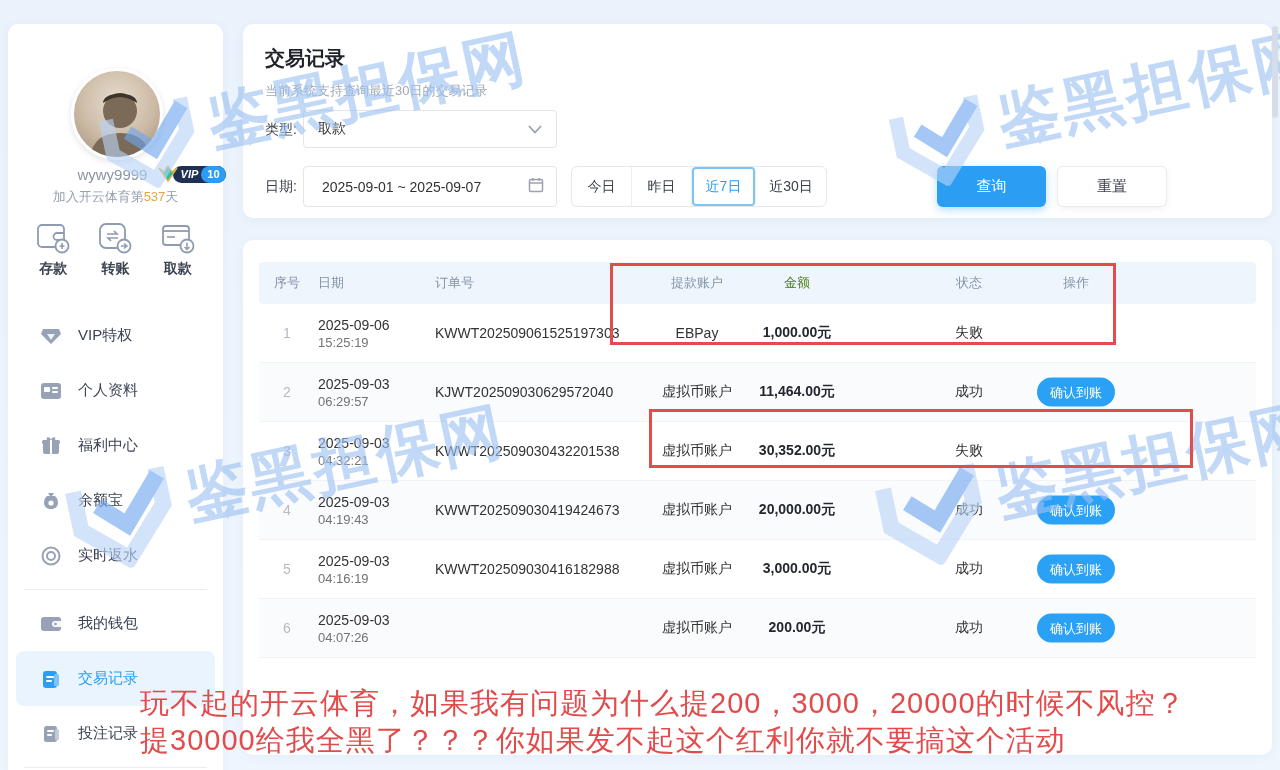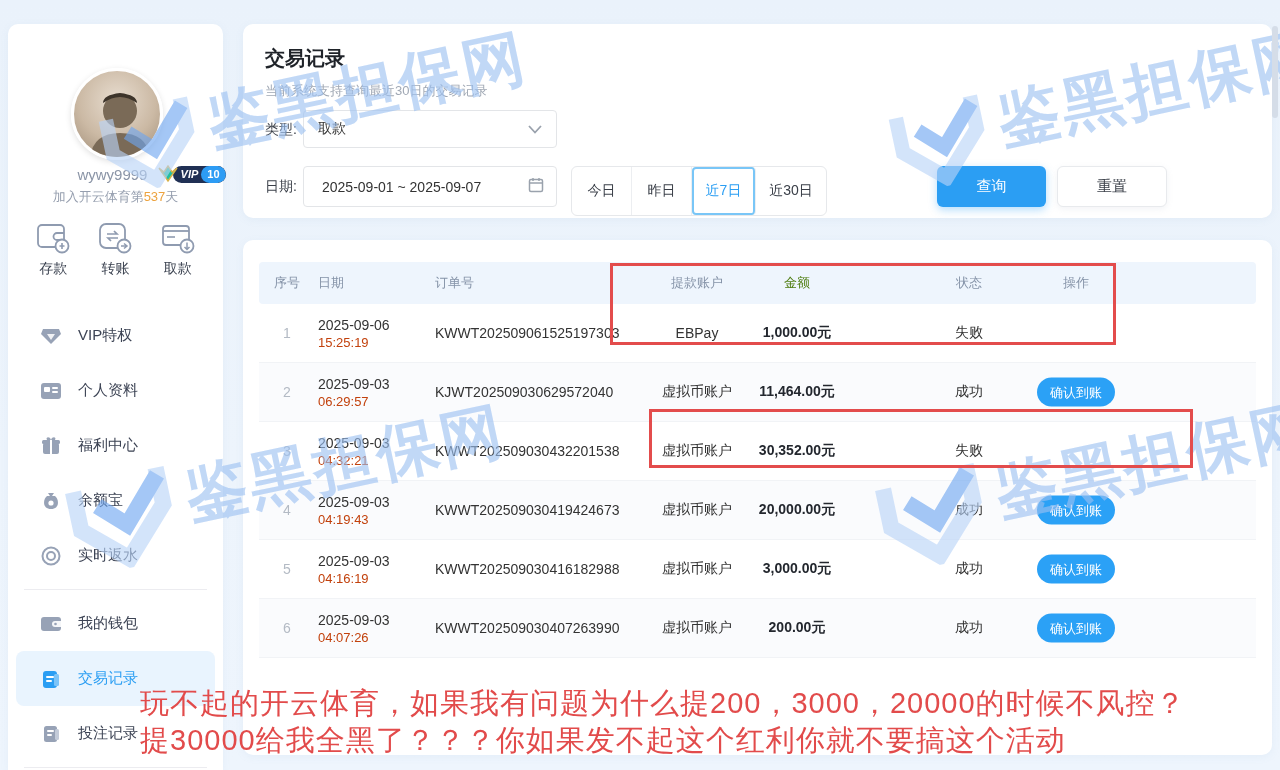--- a/index.html
+++ b/index.html
@@ -18,42 +18,42 @@
     border:3px solid #fff; box-shadow:0 2px 6px rgba(0,0,0,.12); overflow:hidden; }
   .avatar svg { position:absolute; left:10px; top:14px; }
   .user-row { position:absolute; left:0; top:141px; width:215px; text-align:center; font-size:15px; color:#8a94a6; white-space:nowrap;margin-left:36px; }
   .vip-badge { display:inline-flex; align-items:center; vertical-align:-3px; margin-left:5px; }
   .vip-pill { display:inline-flex; align-items:center; height:17px; border-radius:9px; background:#203054; overflow:hidden; margin-left:-6px; }
   .vip-txt { color:#fff; font-weight:bold; font-style:italic; font-size:11px; padding:0 3px 0 8px; }
   .vip-num { background:#2d9cf4; color:#fff; font-size:11px; font-weight:bold; padding:0 6px; height:17px; line-height:17px; border-radius:9px; }
   .joined { position:absolute; left:0; top:164px; width:215px; text-align:center; font-size:13px; color:#959eae; }
   .joined b { color:#eda33f; font-weight:normal; }
   .quick-actions { position:absolute; left:0; top:196px; width:215px; display:flex; justify-content:space-around; padding:0 14px; }
-  .qa { display:flex; flex-direction:column; align-items:center; gap:6px; cursor:pointer; }
+  .qa { display:flex; flex-direction:column; align-items:center; gap:6px; cursor:pointer;font-weight:bold; }
   .qa-label { font-size:14px; color:#3b4250; }
   .menu { position:absolute; left:0; top:284px; width:215px; }
   .menu-item { position:relative; height:55px; display:flex; align-items:center; padding-left:32px; gap:16px; cursor:pointer; }
   .menu-item .mi-label { font-size:15px; color:#3c4354; }
   .menu-item.active { background:#e9f4fe; border-radius:8px; margin:0 8px; padding-left:24px; }
   .menu-item.active .mi-label { color:#2b9ef3; }
   .menu-divider { height:1px; background:#ececf0; margin:6px 16px; }
   .mi-icon { width:22px; height:22px; display:flex; align-items:center; justify-content:center; }
 
   
   .filter-card { left:243px; top:24px; width:1029px; height:194px; }
   .page-title { position:absolute; left:22px; top:21px; font-size:20px; font-weight:bold; color:#1f2329; }
   .page-subtitle { position:absolute; left:22px; top:58px; font-size:13px; color:#a0a8b4; }
   .field-label { position:absolute; font-size:14px; color:#3a3f48; }
   .select-box { position:absolute; left:60px; top:86px; width:254px; height:38px; border:1px solid #e3e5e8; border-radius:4px;
     display:flex; align-items:center; padding:0 14px; font-size:14px; color:#333; cursor:pointer; background:#fff; }
   .select-box .chev { margin-left:auto; color:#9aa2ad; }
   .date-box { position:absolute; left:60px; top:142px; width:254px; height:41px; border:1px solid #e3e5e8; border-radius:4px;
     display:flex; align-items:center; padding:0 12px 0 18px; font-size:14px; color:#333; cursor:pointer; background:#fff; }
   .date-box .cal { margin-left:auto; }
-  .range-group { position:absolute; left:328px; top:142px; height:50px; display:flex; border:1px solid #e6e8eb; border-radius:6px; overflow:hidden; background:#fff; }
+  .range-group { position:absolute; left:328px; top:142px; height:41px; display:flex; border:1px solid #e6e8eb; border-radius:6px; overflow:hidden; background:#fff; }
   .range-btn { display:flex; align-items:center; justify-content:center; font-size:14px; color:#3a3f48; cursor:pointer; border-right:1px solid #eceef1; padding:0; }
   .range-btn:last-child { border-right:none; }
   .rb-0{width:60px}.rb-1{width:60px}.rb-2{width:64px}.rb-3{width:70px}
   .range-btn.selected { color:#2b9ef3; box-shadow:inset 0 0 0 2px #79c6f7; border-radius:4px; }
   .btn { position:absolute; top:142px; height:41px; border-radius:6px; font-size:15px; display:flex; align-items:center; justify-content:center; cursor:pointer; }
   .btn-query { left:694px; width:109px; background:#2b9ef3; color:#fff; box-shadow:0 3px 8px rgba(43,158,243,.35); }
   .btn-reset { left:814px; width:110px; background:#fff; color:#3a3f48; border:1px solid #e8eaed; box-shadow:0 2px 6px rgba(150,160,180,.12); }
 
   
   .table-card { left:243px; top:240px; width:1029px; height:515px; }
@@ -66,21 +66,21 @@
   .c-seq { left:0; width:56px; text-align:center; color:#b3bac4; }
   .thead .c-seq { color:#8593a8; }
   .c-date { left:59px; width:116px; }
   .c-order { left:176px; width:250px; }
   .c-account { left:368px; width:140px; text-align:center; }
   .c-amount { left:478px; width:120px; text-align:center; font-weight:bold; color:#23272e; }
   .thead .c-amount { font-weight:normal; color:#4d7c0f; }
   .c-status { left:650px; width:120px; text-align:center; }
   .c-action { left:757px; width:120px; text-align:center; }
   .d1 { font-size:14px; color:#333; }
-  .d2 { font-size:13px; color:#c2410c; margin-top:2px; }
+  .d2 { font-size:13px; color:#737373; margin-top:2px; }
   .confirm-btn { background:#2ba1f6; color:#fff; border:none; border-radius:15px; height:29px; padding:0 13px; font-size:13px; cursor:pointer; font-family:inherit; }
 
   
   .wm { position:absolute; display:flex; align-items:center; gap:10px; transform:rotate(-12deg); opacity:.62; z-index:40; pointer-events:none; }
   .wm-text { font-size:62px; font-weight:bold; color:#9cc1f2; letter-spacing:3px; white-space:nowrap; }
   .wm1 { left:92px; top:50px; }
   .wm2 { left:882px; top:48px; }
   .wm3 { left:58px; top:418px; }
   .wm4 { left:868px; top:415px; }
 
@@ -348,21 +348,20 @@
           <div class="cell c-amount">3,000.00元</div>
           <div class="cell c-status">成功</div>
           <div class="cell c-action"><button class="confirm-btn">确认到账</button></div>
         </div>
         <div class="trow alt">
           <div class="cell c-seq">6</div>
           <div class="cell c-date">
             <div class="d1">2025-09-03</div>
             <div class="d2">04:07:26</div>
           </div>
-          <div class="cell c-order">KWWT202509030407263990</div>
           <div class="cell c-account">虚拟币账户</div>
           <div class="cell c-amount">200.00元</div>
           <div class="cell c-status">成功</div>
           <div class="cell c-action"><button class="confirm-btn">确认到账</button></div>
         </div>
       </div>
   </div>
 </div>
 
 <div class="wm wm1">

